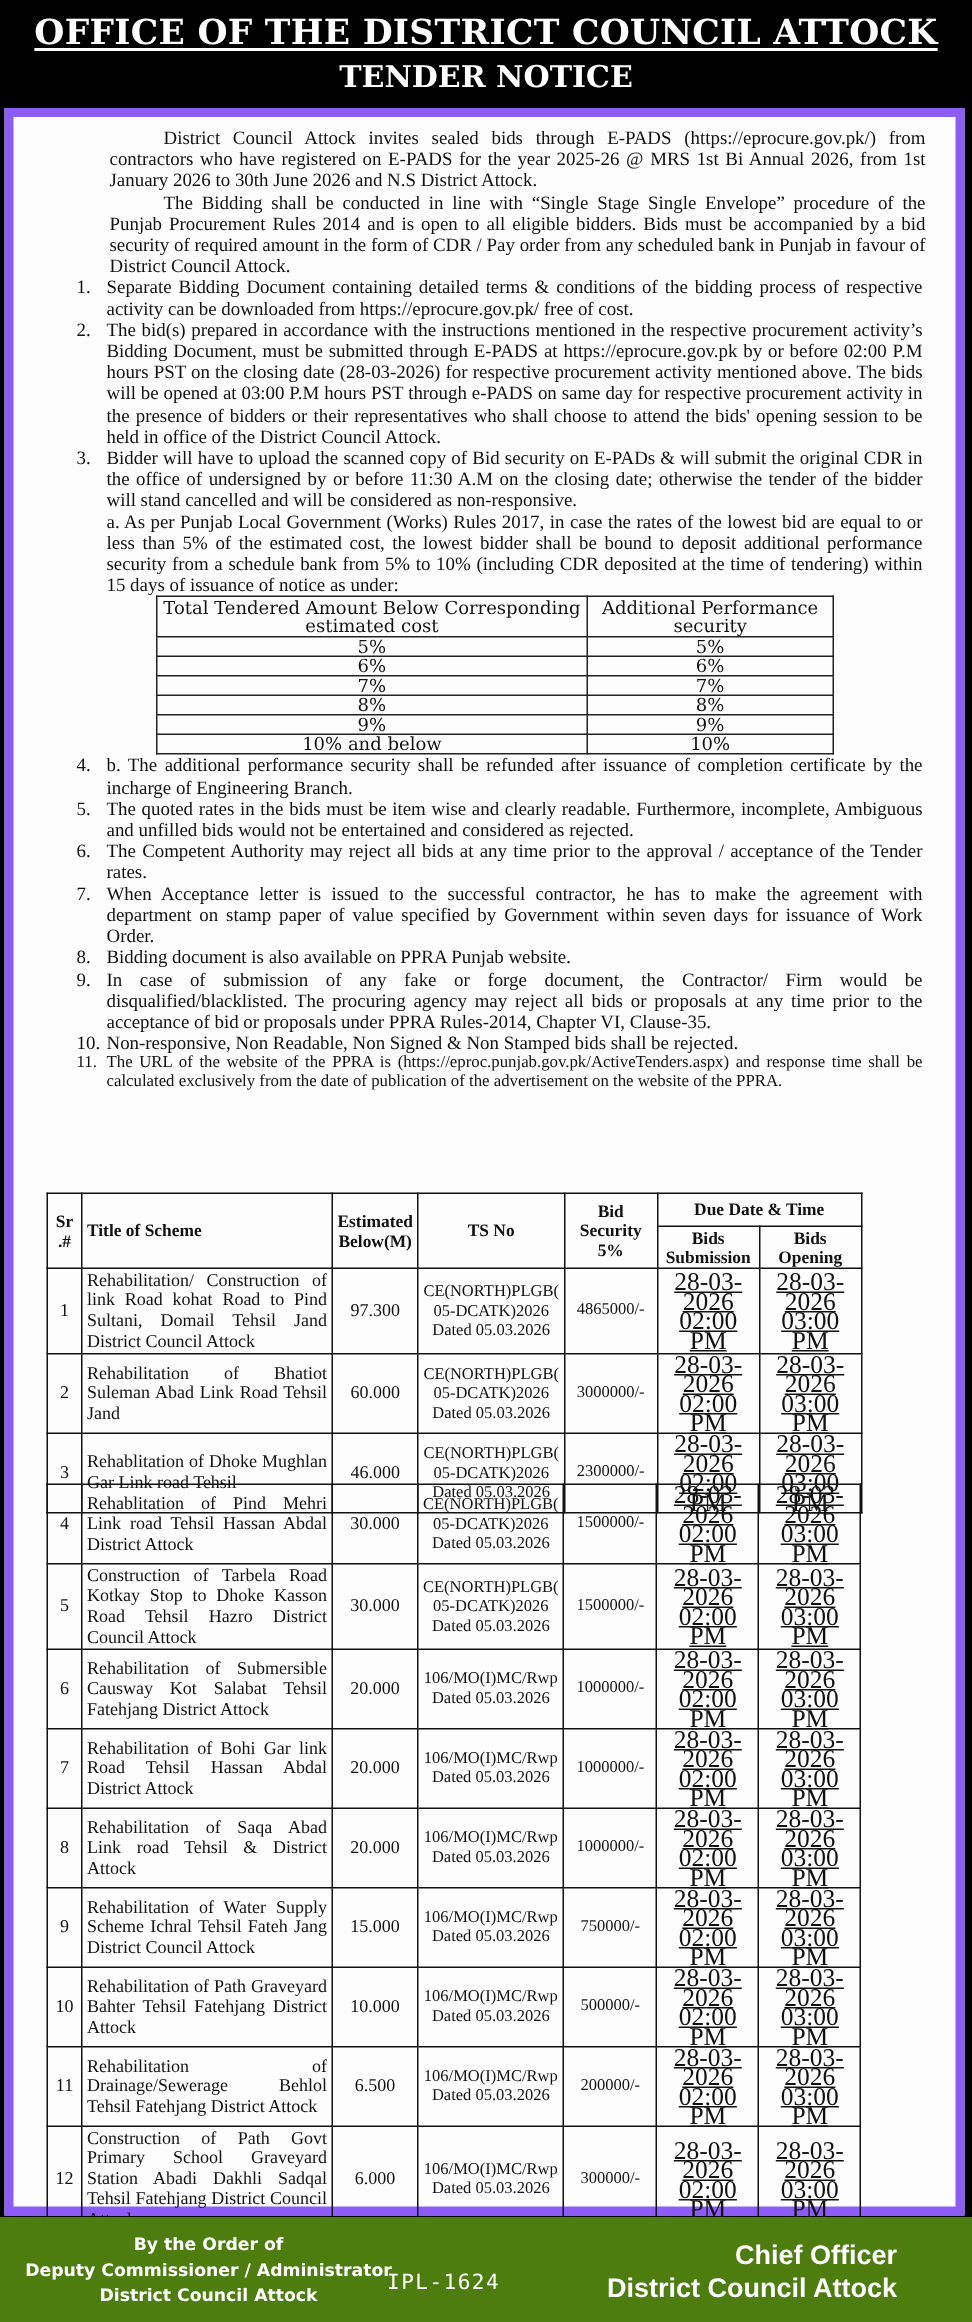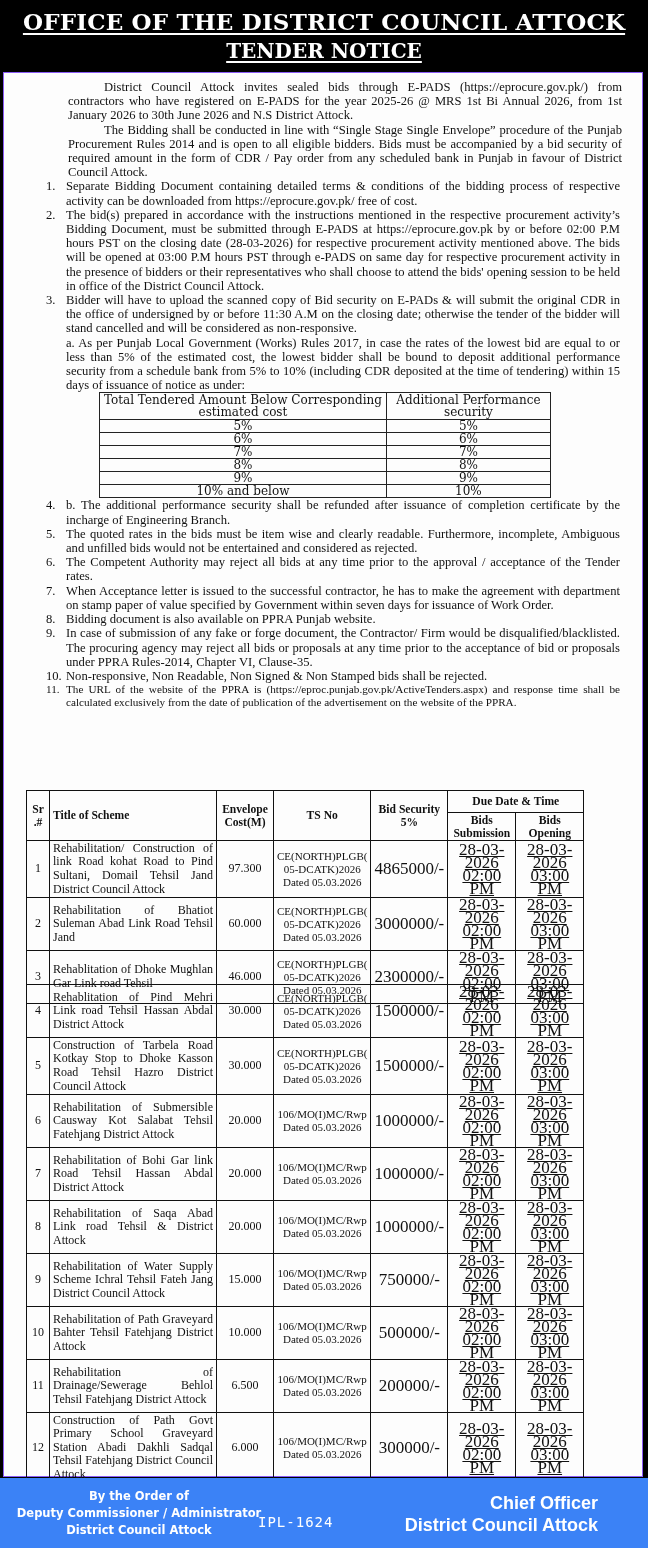--- a/index.html
+++ b/index.html
@@ -1,44 +1,44 @@
 <!DOCTYPE html>
 <html><head>
 <meta charset="utf-8">
 <style>
   html, body { margin: 0; padding: 0; background: #ffffff; }
   body { width: 648px; height: 1548px; overflow: hidden; font-family: "Liberation Serif", serif; color: #111; }
   .page { position: relative; width: 648px; height: 1548px; background: #000; border-radius: 17px; }
   .header { position: absolute; left: 0; top: 0; width: 648px; height: 72px; background: #000; color: #fff; text-align: center; }
   .header .t1 { font-family: "DejaVu Serif", serif; font-weight: bold; font-size: 23px; letter-spacing: 0.2px; margin-top: 8px; text-decoration: underline; text-decoration-thickness: 2px; text-underline-offset: 3px; }
-  .header .t2 { font-family: "DejaVu Serif", serif; font-weight: bold; font-size: 20px; margin-top: 4px; text-decoration: underline; text-decoration-thickness: 2px; text-underline-offset: 3px; }
-  .body { position: absolute; left: 3px; top: 72px; width: 640px; height: 1405px; background: #fdfdfd; border: 1px solid #8b5cf6; box-sizing: border-box; }
+  .header .t2 { font-family: "DejaVu Serif", serif; font-weight: bold; font-size: 20px; margin-top: 4px; text-decoration-thickness: 2px; text-underline-offset: 3px; }
+  .body { position: absolute; left: 3px; top: 72px; width: 640px; height: 1405px; background: #fdfdfd; border: 6px solid #8b5cf6; box-sizing: border-box; }
   .content { position: absolute; left: 0; top: 0; width: 100%; font-size: 12.6px; line-height: 14.2px; }
   .para { margin: 6px 20px 0 64px; text-align: justify; text-indent: 36px; }
   .para + .para { margin-top: 0; }
   ol.items { margin: 0; padding: 0; list-style: none; }
   ol.items li { position: relative; margin: 0 22px 0 62px; text-align: justify; }
   ol.items li .num { position: absolute; left: -20px; top: 0; }
   .sub { margin: 0 22px 0 62px; text-align: justify; }
   table.perf { margin: 0 0 0 95px; border-collapse: collapse; width: 452px; font-family: "DejaVu Serif", serif; font-size: 12px; line-height: 12px; padding-left: 25px; }
   table.perf td, table.perf th { border: 1px solid #222; text-align: center; font-weight: normal; padding: 0; }
   table.perf th { padding: 1px 2px; }
   .url11 { margin: 0 22px 0 62px; font-size: 11.2px; line-height: 12.5px; text-align: justify; position: relative; }
   .url11 .num { position: absolute; left: -20px; top: 0; }
   table.main { position: absolute; left: 22px; border-collapse: collapse; font-size: 12px; line-height: 13.6px; }
   table.main td, table.main th { border: 1.3px solid #111; padding: 0 3px; vertical-align: middle; }
   table.main th { font-weight: bold; text-align: center; font-size: 11.6px; line-height: 13px; }
   .c-sr { width: 16px; text-align: center; }
   .c-title { width: 160px; text-align: justify; text-align-last: left; }
   .c-cost { width: 50px; text-align: center; }
   .c-ts { width: 88px; text-align: center; font-size: 11px; line-height: 13px; }
-  .c-bid { width: 55px; text-align: center; font-size: 17px; }
+  .c-bid { width: 55px; text-align: center; font-size: 11px; }
   .c-date { width: 61px; text-align: center; font-size: 17px; line-height: 13px; }
   .c-date span { text-decoration: underline; display: block; }
-  .footer { position: absolute; left: 0; top: 1478px; width: 648px; height: 70px; background: #3b82f6; color: #fff; }
+  .footer { position: absolute; left: 0; top: 1478px; width: 648px; height: 70px; background: #4d7c0f; color: #fff; }
   .f-left { position: absolute; left: 14px; top: 10px; width: 250px; text-align: center; font-family: "DejaVu Sans", sans-serif; font-weight: bold; font-size: 11.5px; line-height: 17px; }
   .f-ipl { position: absolute; left: 258px; top: 36px; font-family: "DejaVu Sans Mono", monospace; font-size: 14px; letter-spacing: 1px; }
   .f-right { position: absolute; left: 368px; top: 14px; width: 230px; text-align: right; font-family: Liberation Sans, sans-serif; font-weight: bold; font-size: 18px; line-height: 22px; }
 </style>
 </head>
 <body>
 
 <div class="page">
 
   <div class="header">
@@ -101,21 +101,21 @@
         <li><span class="num">10.</span><span>Non-responsive, Non Readable, Non Signed &amp; Non Stamped bids shall be rejected.</span></li>
       </ol>
       <div class="url11"><span class="num">11.</span><span>The URL of the website of the PPRA is (https://eproc.punjab.gov.pk/ActiveTenders.aspx) and response time shall be calculated exclusively from the date of publication of the advertisement on the website of the PPRA.</span></div>
     </div>
 
     <table class="main" style="top:717px">
       <tbody>
           <tr style="height:22px">
         <th class="c-sr" rowspan="2">Sr .#</th>
         <th class="c-title" rowspan="2" style="text-align:left">Title of Scheme</th>
-        <th class="c-cost" rowspan="2">Envelope Cost(M)</th>
+        <th class="c-cost" rowspan="2">Estimated Below(M)</th>
         <th class="c-ts" rowspan="2">TS No</th>
         <th class="c-bid" rowspan="2">Bid Security 5%</th>
         <th colspan="2">Due Date &amp; Time</th>
       </tr>
       <tr style="height:28px">
         <th class="c-date">Bids Submission</th>
         <th class="c-date">Bids Opening</th>
       </tr>
       <tr style="height:57px">
         <td class="c-sr">1</td>

